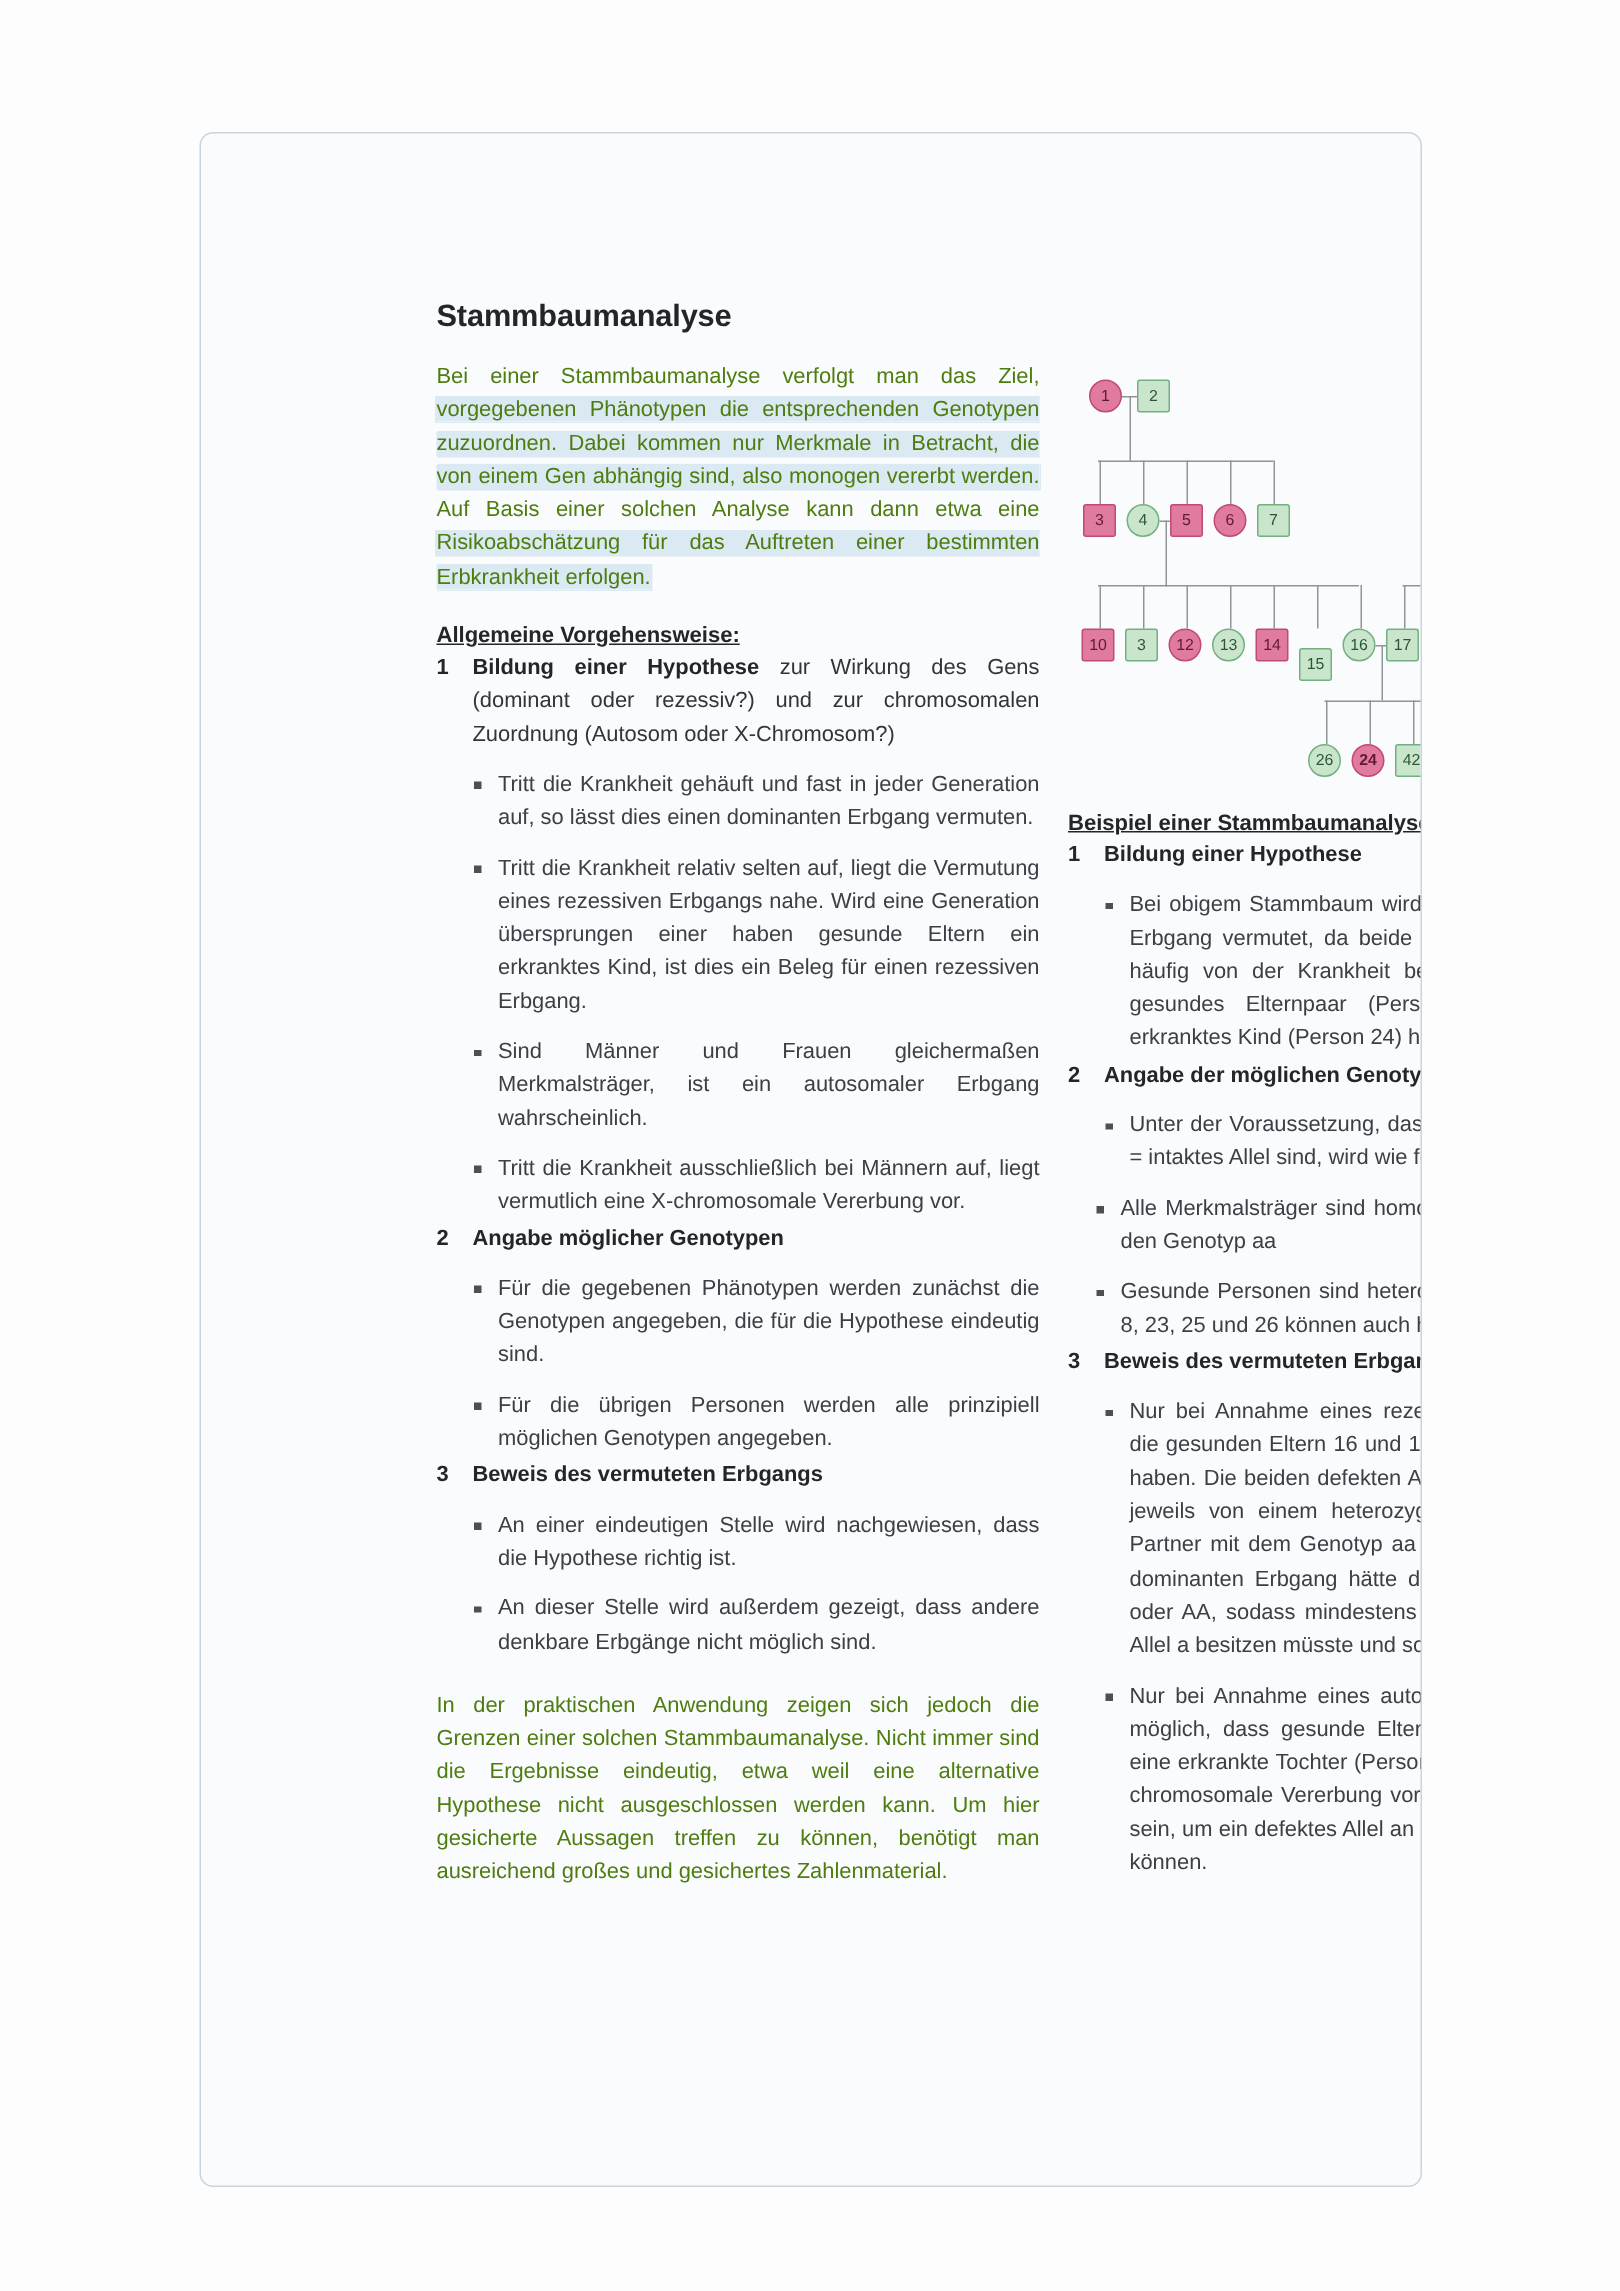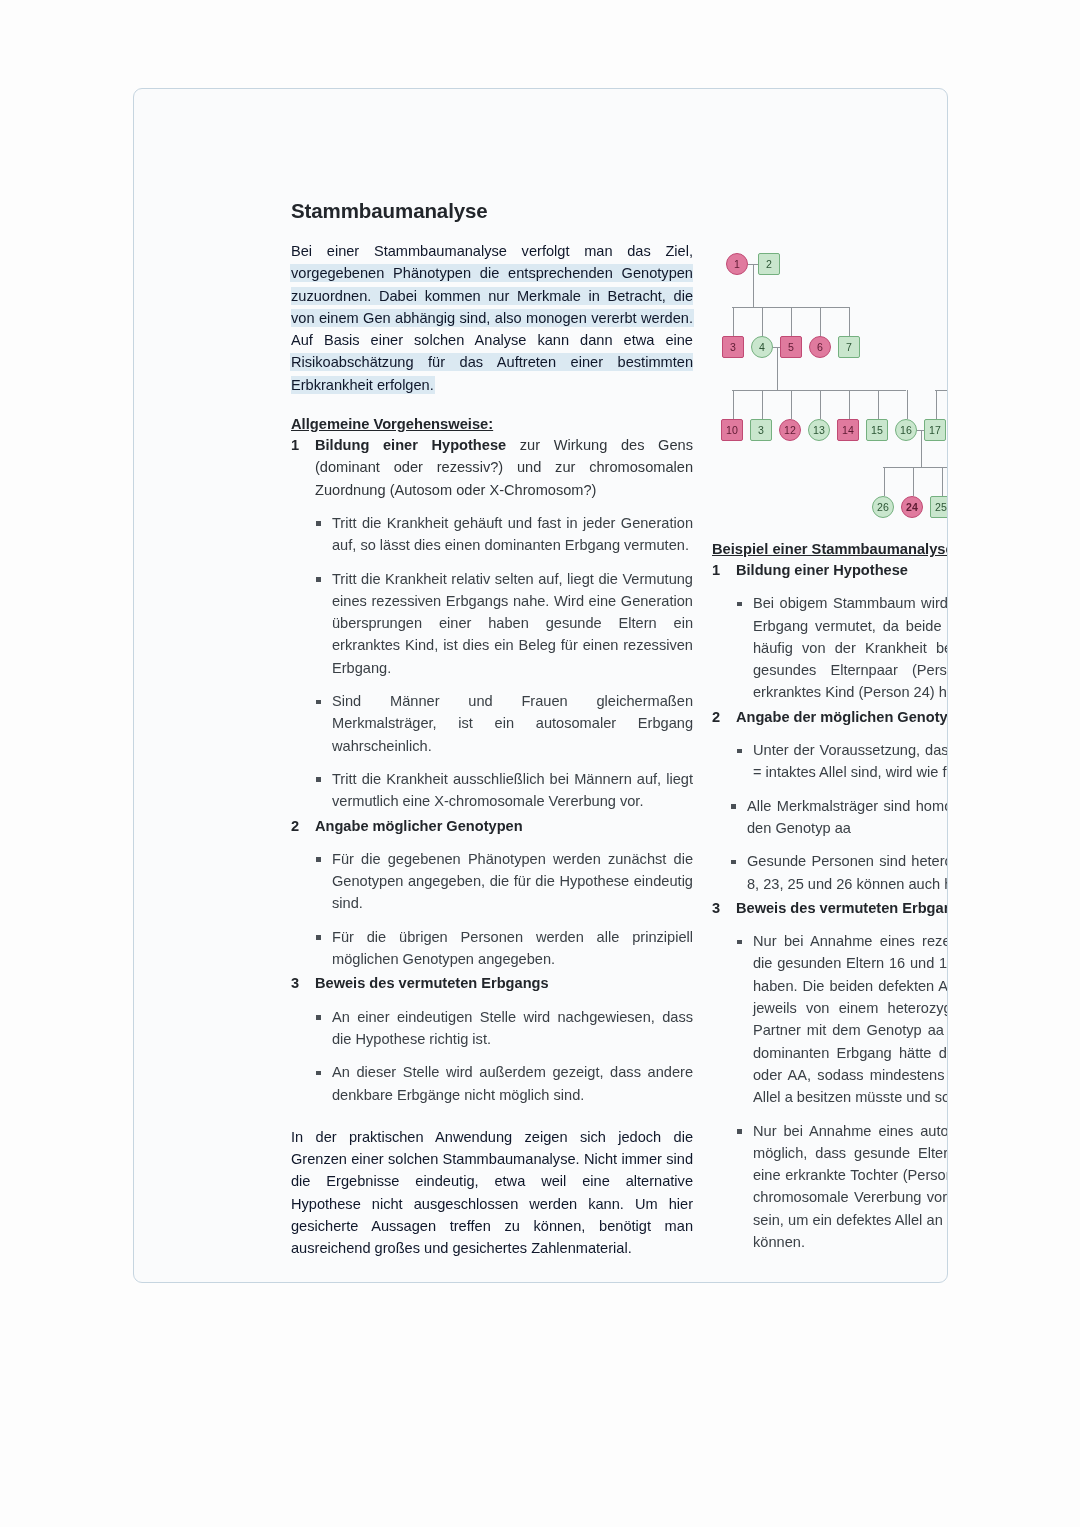--- a/index.html
+++ b/index.html
@@ -17,21 +17,21 @@
   .page {
     position: absolute;
     inset: 0;
     background: #fdfdfd;
   }
   .card {
     position: absolute;
     left: 133px;
     top: 88px;
     width: 815px;
-    height: 1195px;
+    height: 1370px;
     box-sizing: border-box;
     border: 1.5px solid #c6d5e0;
     border-radius: 9px;
     background: #fafbfc;
     overflow: hidden;
   }
 
   
   .col-left {
     position: absolute;
@@ -52,21 +52,21 @@
     letter-spacing: -0.1px;
     margin: 0 0 17px 0;
     color: #22262b;
   }
 
   p.body, .body {
     font-size: 14.6px;
     line-height: 22.3px;
     margin: 0;
     text-align: justify;
-    color: #0f172a;
+    color: #4d7c0f;
   }
   .hl {
     background: #dbe9f2;
     box-shadow: 0 0 0 1px #dbe9f2;
   }
 
   .sec-head {
     font-size: 14.7px;
     font-weight: bold;
     color: #22262b;
@@ -246,26 +246,26 @@
           <div class="sym male affected" style="left: 10px; top: 95px;">3</div>
           <div class="sym female healthy" style="left: 39px; top: 95px;">4</div>
           <div class="sym male affected" style="left: 68px; top: 95px;">5</div>
           <div class="sym female affected" style="left: 97px; top: 95px;">6</div>
           <div class="sym male healthy" style="left: 126px; top: 95px;">7</div>
           <div class="sym male affected" style="left: 9px; top: 178px;">10</div>
           <div class="sym male healthy" style="left: 38px; top: 178px;">3</div>
           <div class="sym female affected" style="left: 67px; top: 178px;">12</div>
           <div class="sym female healthy" style="left: 96px; top: 178px;">13</div>
           <div class="sym male affected" style="left: 125px; top: 178px; text-align: center;">14</div>
-          <div class="sym male healthy" style="left: 154px; top: 178px;">15</div>
+          <div class="sym male healthy" style="left: 154px; top: 191px;">15</div>
           <div class="sym female healthy" style="left: 183px; top: 178px;">16</div>
           <div class="sym male healthy" style="left: 212px; top: 178px;">17</div>
           <div class="sym female healthy" style="left: 160px; top: 255px;">26</div>
           <div class="sym female affected" style="left: 189px; top: 255px; font-weight: bold;">24</div>
-          <div class="sym male healthy" style="left: 218px; top: 255px;">25</div>
+          <div class="sym male healthy" style="left: 218px; top: 255px;">42</div>
         </div>
     </div>
 
     <div class="col-right">
 
       <div class="sec-head" style="margin-top:0;">Beispiel einer Stammbaumanalyse:</div>
 
       <div class="num-item">
         <span class="num">1</span><b>Bildung einer Hypothese</b>
       </div>

